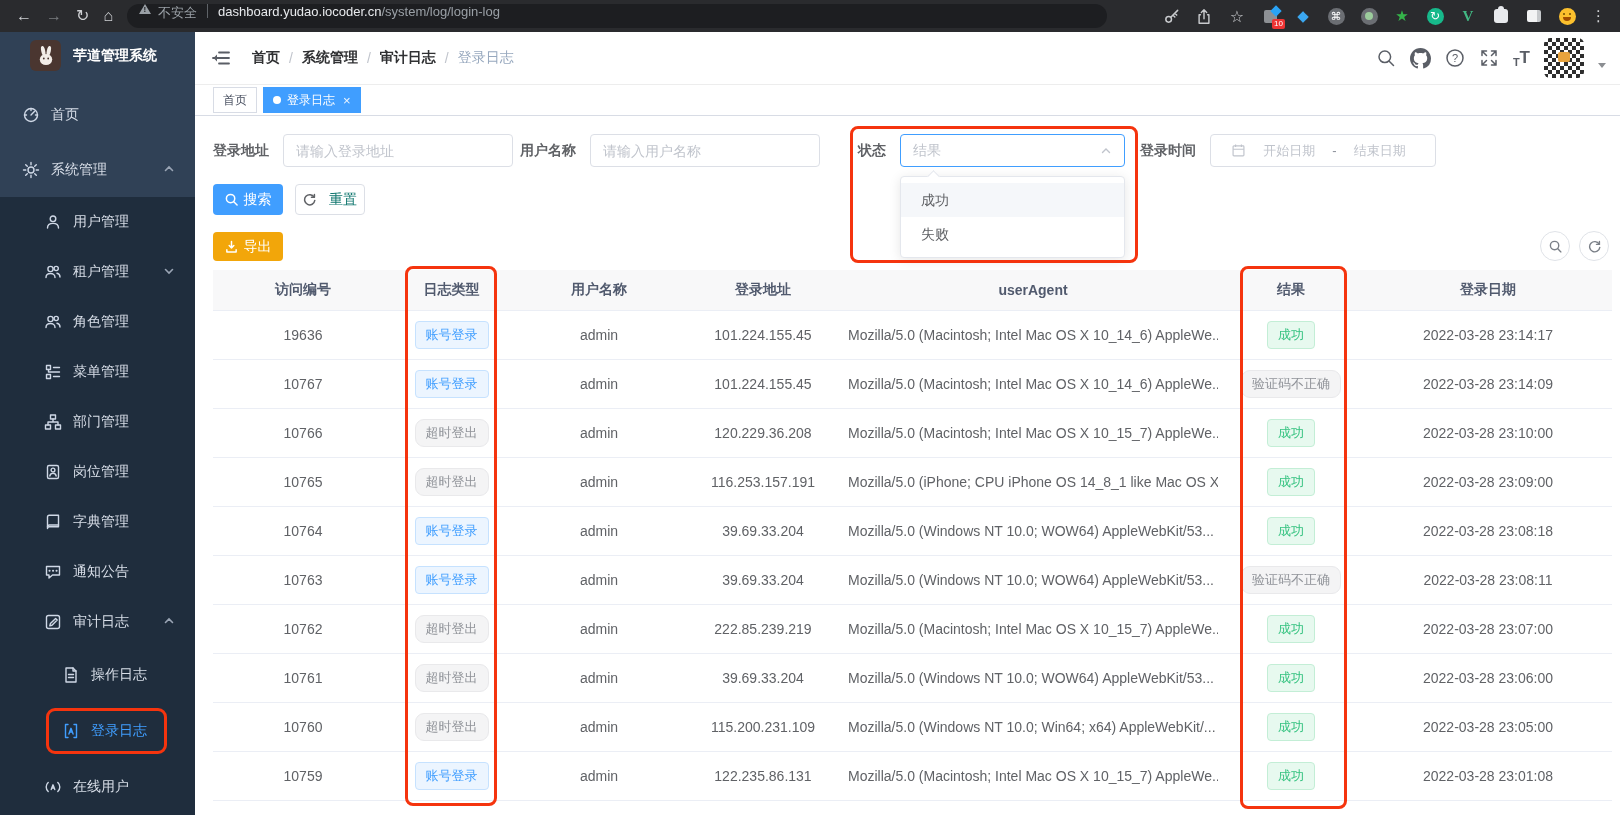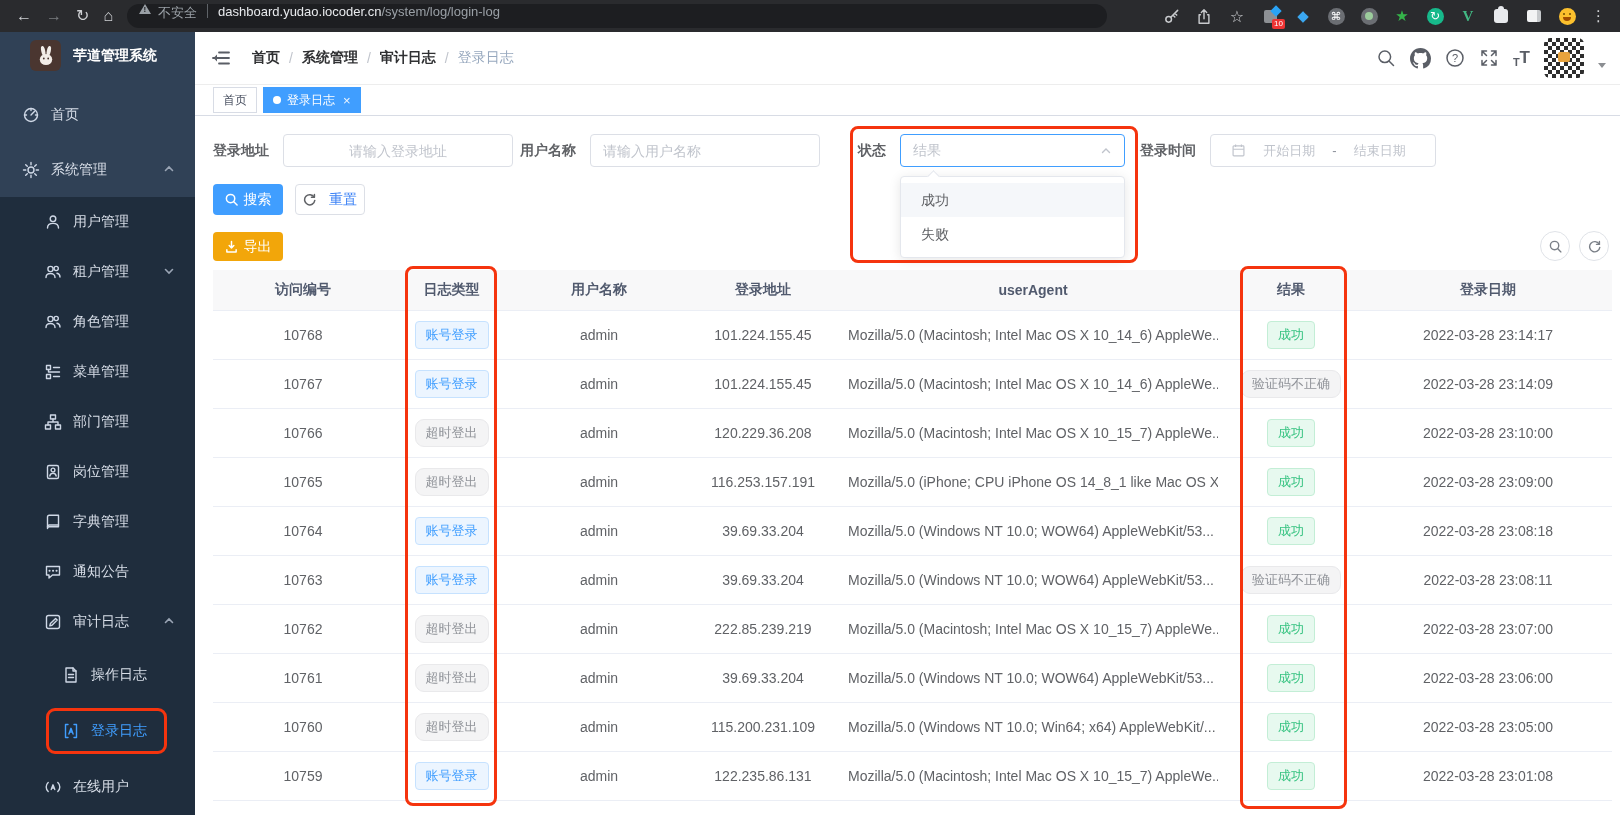--- a/index.html
+++ b/index.html
@@ -117,21 +117,21 @@
   .dropdown-panel::before { content:""; position:absolute; top:-5px; left:28px; width:8px; height:8px;
                             background:#fff; border-left:1px solid #e4e7ed; border-top:1px solid #e4e7ed;
                             transform:rotate(45deg); }
   .opt { height:34px; line-height:34px; padding-left:20px; font-size:14px; color:#606266; cursor:pointer; }
   .opt.hover { background:#f5f7fa; }
 
   .btn { display:inline-flex; align-items:center; justify-content:center; gap:6px; border-radius:4px;
          font-size:14px; cursor:pointer; border:1px solid transparent; font-family:inherit; }
   .btn-search { position:absolute; left:18px; top:152px; width:70px; height:31px; background:#409eff; color:#fff; }
   .btn-reset  { position:absolute; left:100px; top:152px; width:70px; height:31px; background:#fff;
-                border-color:#dcdfe6; color:#3b82f6;gap:13px; }
+                border-color:#dcdfe6; color:#0f766e;gap:13px; }
   .btn-export { position:absolute; left:18px; top:200px; width:70px; height:29px; background:#f2a60a; color:#fff; }
   .btn svg { stroke-width:1.6; stroke-linecap:round; stroke-linejoin:round; fill:none; }
 
   .circle-btn { position:absolute; top:199px; width:30px; height:30px; border-radius:50%;
                 border:1px solid #e0e3e8; background:#fff; display:flex; align-items:center;
                 justify-content:center; cursor:pointer; }
   .circle-btn svg { stroke:#7a7f87; fill:none; stroke-width:1.5; stroke-linecap:round; }
 
   
   .log-table { position:absolute; left:18px; top:238px; width:1399px; border-collapse:collapse;
@@ -444,21 +444,21 @@
         </span>
       <span class="tv-tag active">
         <span class="tag-dot"></span>
         <span>登录日志</span>
         <span class="tag-close">×</span>
       </span>
     </div>
 
     <div class="fgroup" style="left:18px; top:102px;">
       <span class="flabel">登录地址</span>
-      <input class="finput" style="width: 230px; text-align: center;" placeholder="请输入登录地址">
+      <input class="finput" style="width: 230px;" placeholder="请输入登录地址">
     </div>
     <div class="fgroup" style="left:325px; top:102px;">
       <span class="flabel">用户名称</span>
       <input class="finput" style="width: 230px;" placeholder="请输入用户名称">
     </div>
     <div class="fgroup" style="left:663px; top:102px;">
       <span class="flabel">状态</span>
       <div class="fselect">
         <span class="ph">结果</span>
         <svg width="12" height="12" viewBox="0 0 12 12">
@@ -537,21 +537,21 @@
           <th>用户名称</th>
           <th>登录地址</th>
           <th class="ua-col">userAgent</th>
           <th>结果</th>
           <th>登录日期</th>
         </tr>
       </thead>
       <tbody>
 
           <tr>
-            <td>10768</td>
+            <td>19636</td>
             <td><span class="tbl-tag tag-blue">账号登录</span></td>
             <td>admin</td>
             <td>101.224.155.45</td>
             <td class="ua-col">Mozilla/5.0 (Macintosh; Intel Mac OS X 10_14_6) AppleWe...</td>
             <td><span class="tbl-tag tag-success">成功</span></td>
             <td>2022-03-28 23:14:17</td>
           </tr>
 
           <tr>
             <td>10767</td>

